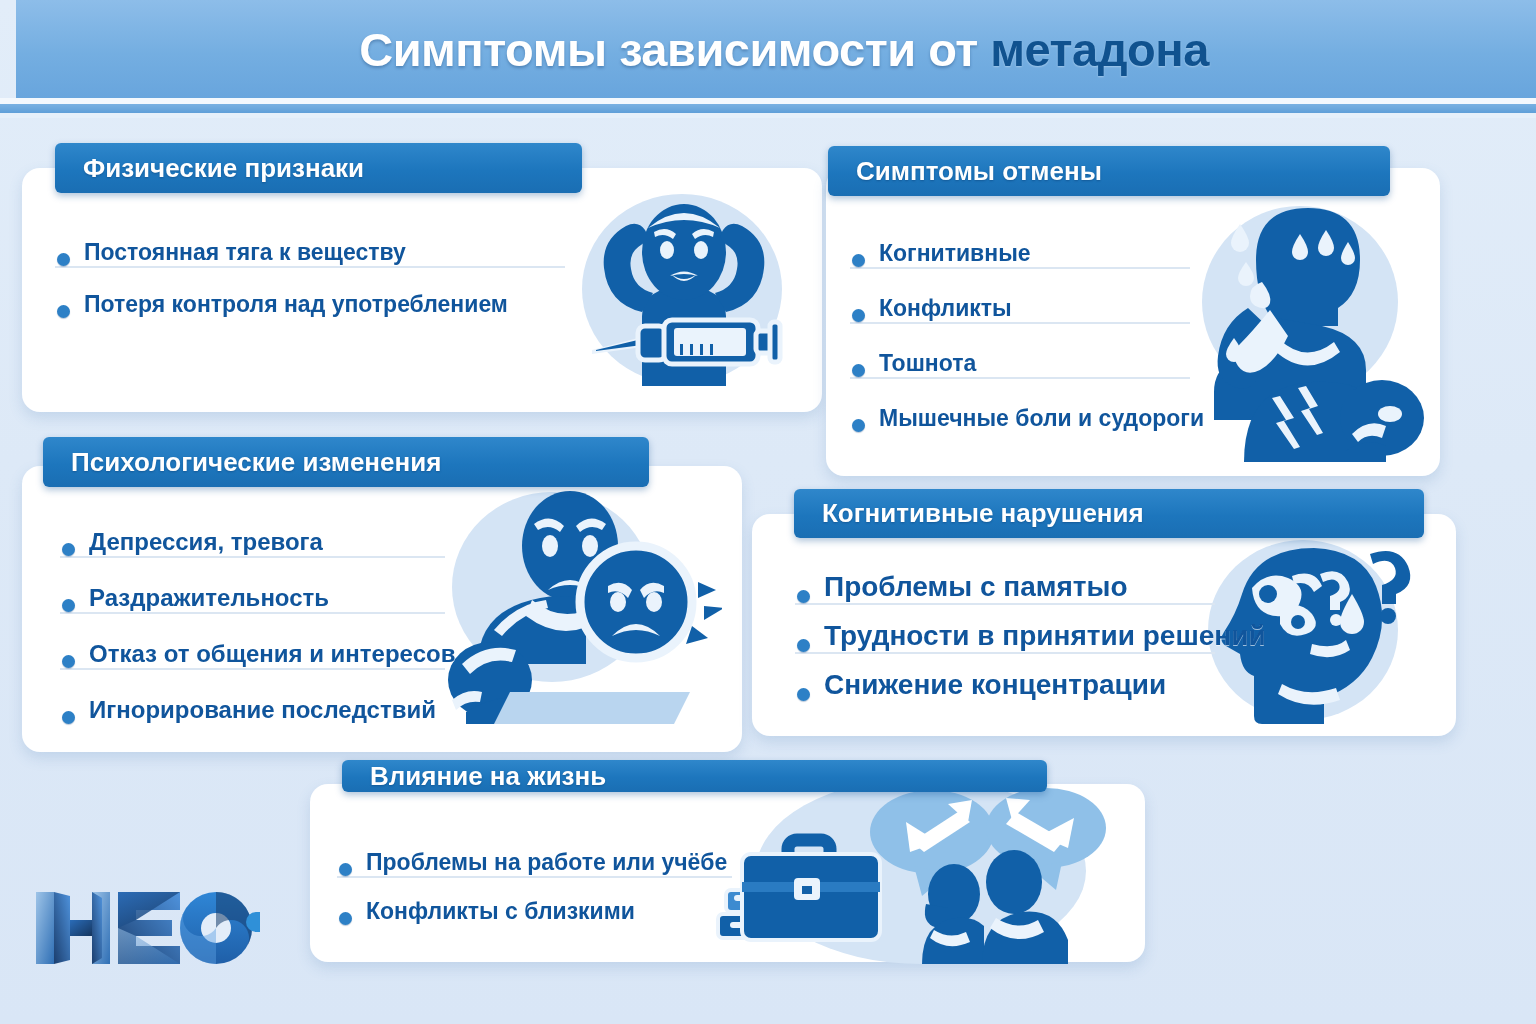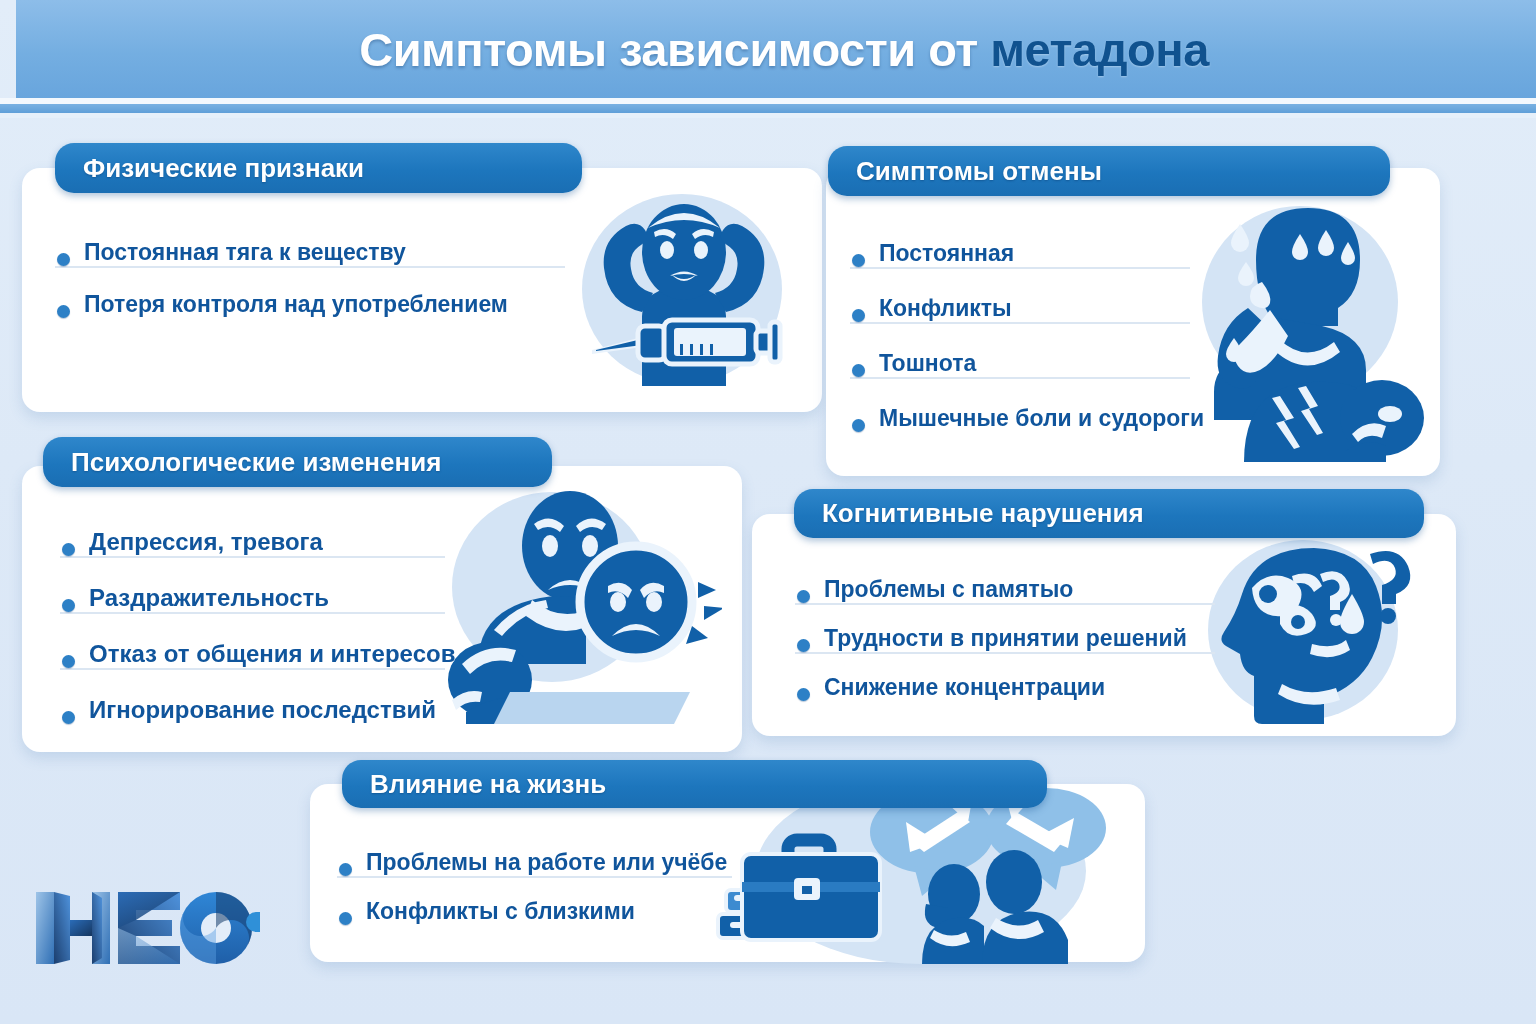--- a/index.html
+++ b/index.html
@@ -40,21 +40,21 @@
   
   .card{
     position:absolute;
     background:#ffffff;
     border-radius:18px;
     box-shadow:0 6px 14px rgba(70,120,175,.18);
   }
   .pill{
     position:absolute;
     background:linear-gradient(180deg,#2f87cb 0%,#1d76bd 55%,#1a6eb3 100%);
-    border-radius:19px;
+    border-radius:6px;
     box-shadow:0 3px 7px rgba(25,85,150,.35);
     display:flex;align-items:center;
     box-sizing:border-box;
     padding-left:28px;
   }
   .pill-label{
     color:#ffffff;font-size:26px;font-weight:700;white-space:nowrap;
     text-shadow:0 1px 2px rgba(10,60,110,.45);
   }
   .items{position:absolute;box-sizing:border-box;}
@@ -88,33 +88,33 @@
   #items-physical .item{height:52px;}
   #items-physical .item-label{font-size:23px;}
 
   #card-withdrawal{left:826px;top:168px;width:614px;height:308px;}
   #pill-withdrawal{left:828px;top:146px;width:562px;height:50px;}
   #items-withdrawal{left:850px;top:212px;width:340px;}
   #items-withdrawal .item{height:55px;}
   #items-withdrawal .item-label{font-size:23px;}
 
   #card-psych{left:22px;top:466px;width:720px;height:286px;}
-  #pill-psych{left:43px;top:437px;width:509px;height:50px;}
+  #pill-psych{left:43px;top:437px;width:606px;height:50px;}
   #items-psych{left:60px;top:500px;width:385px;}
   #items-psych .item{height:56px;}
   #items-psych .item-label{font-size:24px;}
 
   #card-cognitive{left:752px;top:514px;width:704px;height:222px;}
   #pill-cognitive{left:794px;top:489px;width:630px;height:49px;}
   #items-cognitive{left:795px;top:554px;width:420px;}
   #items-cognitive .item{height:49px;}
-  #items-cognitive .item-label{font-size:23px;}
+  #items-cognitive .item-label{font-size:28px;}
 
   #card-life{left:310px;top:784px;width:835px;height:178px;}
-  #pill-life{left:342px;top:760px;width:705px;height:48px;}
+  #pill-life{left:342px;top:760px;width:705px;height:32px;}
   #items-life{left:337px;top:827px;width:395px;}
   #items-life .item{height:49px;}
   #items-life .item-label{font-size:23px;}
 </style>
 </head>
 <body>
 
 <div class="page">
 
   <div class="header">
@@ -229,21 +229,21 @@
         </g>
       </svg>
     </div>
   </div>
   <div class="pill" id="pill-withdrawal">
     <span class="pill-label">Симптомы отмены</span>
   </div>
   <div class="items" id="items-withdrawal">
     <div class="item">
       <span class="dot"></span>
-      <span class="item-label">Постоянная</span>
+      <span class="item-label">Когнитивные</span>
     </div>
     <div class="item">
       <span class="dot"></span>
       <span class="item-label">Конфликты</span>
     </div>
     <div class="item">
       <span class="dot"></span>
       <span class="item-label">Тошнота</span>
     </div>
     <div class="item">

